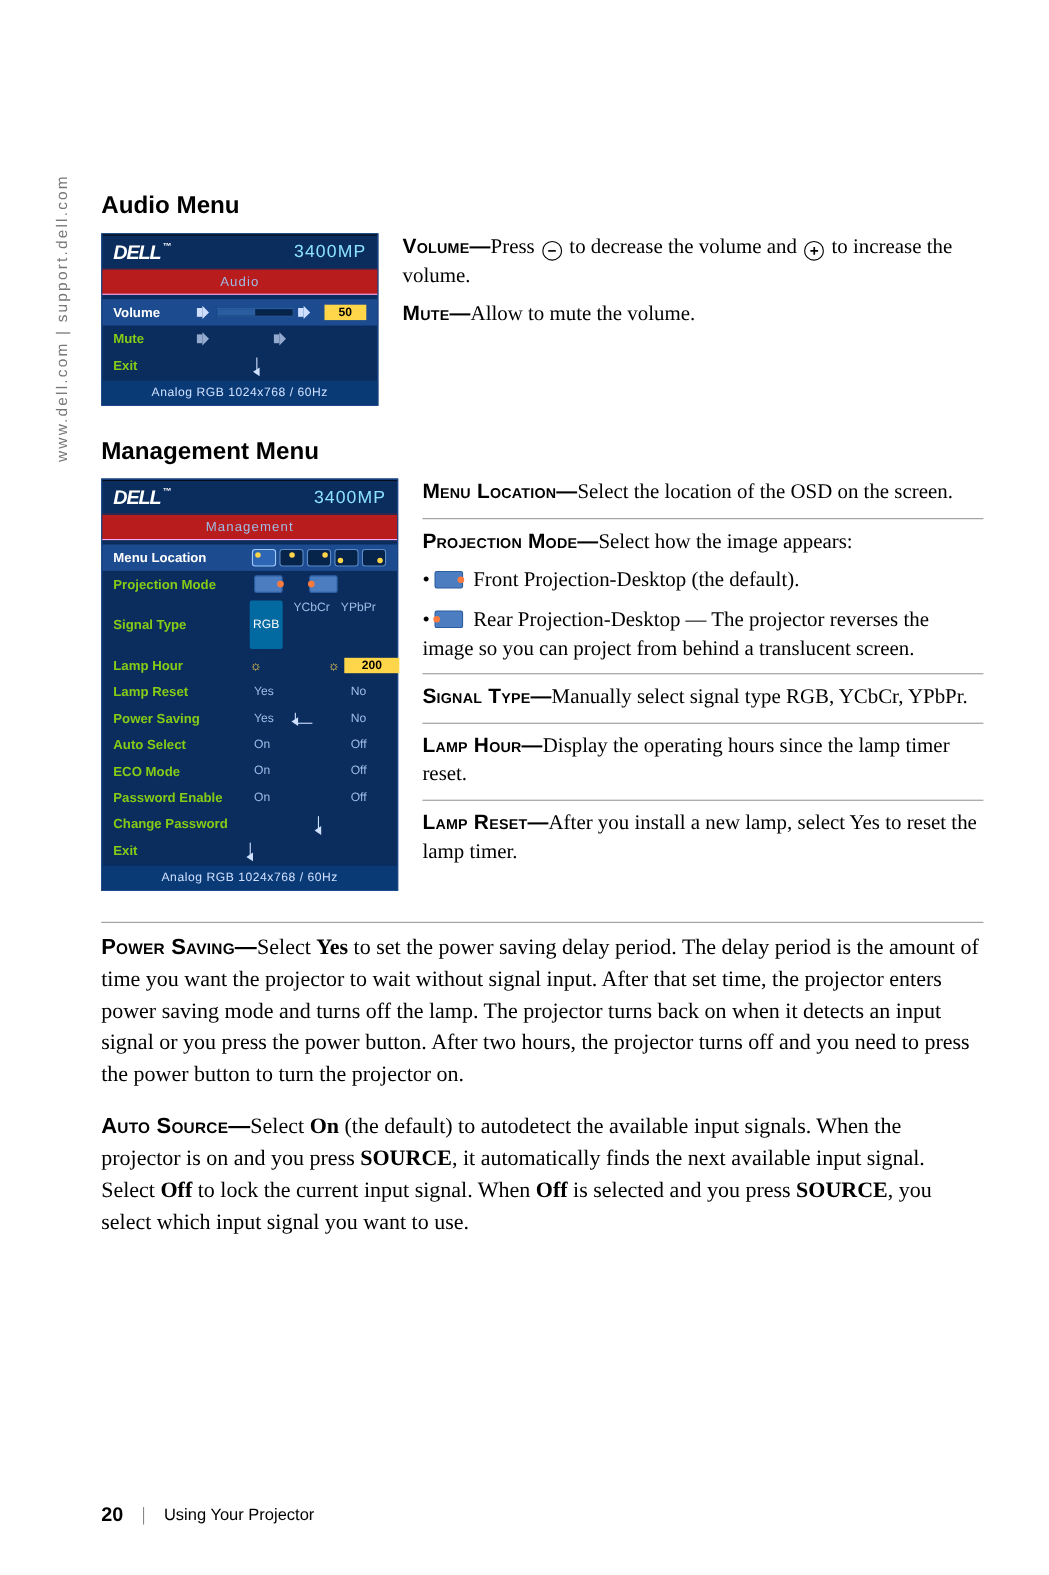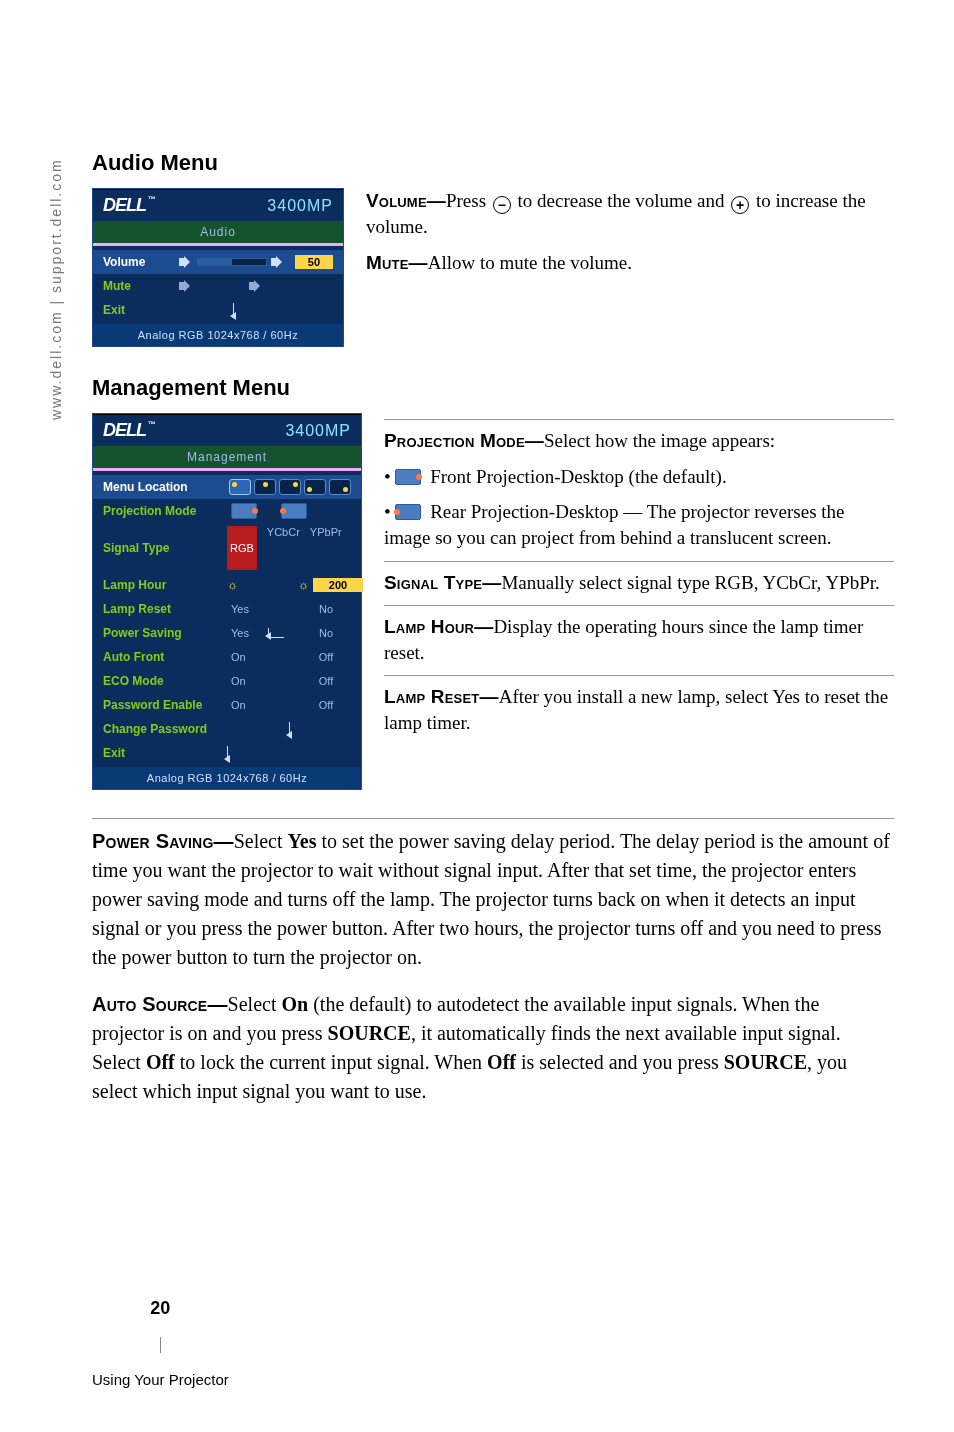--- a/index.html
+++ b/index.html
@@ -21,20 +21,21 @@
     font-family: Arial, Helvetica, sans-serif;
     font-size: 14px;
     letter-spacing: 2px;
     color: #777;
     white-space: nowrap;
   }
   .page {
     margin-left: 92px;
     margin-right: 60px;
     padding-top: 150px;
+    margin-top: 24px;
   }
   h2.section {
     font-family: Arial, Helvetica, sans-serif;
     font-weight: 700;
     font-size: 22px;
     margin-bottom: 12px;
     color: #000;
   }
   .block {
     display: flex;
@@ -63,27 +64,27 @@
     font-size: 18px;
     color: #fff;
     letter-spacing: -1px;
     display: inline-flex;
     align-items: flex-start;
   }
   .dell-logo .tm { font-size: 8px; font-style: normal; margin-left: 2px; }
   .model { color: #8de3ff; font-size: 16px; font-weight: 400; letter-spacing: 1px; }
   .osd-title {
     text-align: center;
-    background: #14532d;
+    background: #b91c1c;
     color: #9fbce6;
     padding: 4px 0;
     font-size: 12px;
     letter-spacing: 1px;
     border-top: 1px solid #0a2d5e;
-    border-bottom: 3px solid #f0abfc;
+    border-bottom: 1px solid #f0abfc;
   }
   .osd-body { padding: 4px 0 2px 0; border-radius: 11px; }
   .osd-row {
     display: grid;
     align-items: center;
     padding: 4px 10px;
     min-height: 24px;
   }
   .osd-audio .osd-row { grid-template-columns: 70px 1fr 38px; gap: 6px; }
   .osd-mgmt  .osd-row { grid-template-columns: 120px 1fr 50px; gap: 4px; padding: 3px 10px; }
@@ -141,21 +142,21 @@
   .loc .dot { position: absolute; width: 5px; height: 5px; border-radius: 50%; background: #ffd54a; }
   .loc .dot.tl { top: 2px; left: 2px; } .loc .dot.tc { top: 2px; left: 8px; }
   .loc .dot.tr { top: 2px; right: 2px; } .loc .dot.bl { bottom: 2px; left: 2px; }
   .loc .dot.br { bottom: 2px; right: 2px; }
   .proj-icons { display: flex; gap: 24px; justify-content: flex-start; padding-left: 4px; }
   .proj-ico { width: 26px; height: 16px; background: #4c7dc1; border: 1px solid #2a5ca0; border-radius: 2px; position: relative; }
   .proj-ico .lens { position: absolute; top: 4px; width: 6px; height: 6px; border-radius: 50%; background: #ff7a3d; }
   .proj-ico.front .lens { right: -2px; }
   .proj-ico.rear  .lens { left: -2px; }
   .sig-opts { display: flex; gap: 10px; color: #9fbce6; font-size: 11px; }
-  .sig-opts .sel { color: #fff; background: #b91c1c; padding: 16px 3px; border-radius: 2px; }
+  .sig-opts .sel { color: #fff; background: #0369a1; padding: 16px 3px; border-radius: 2px; }
   .lamp-slider { display:flex; align-items:center; gap:4px; }
   .lamp-slider .bulb { color:#ffd54a; font-size:12px; }
   .lamp-slider .bar { width: 52px; }
   .opt-pair { color: #9fbce6; font-size: 11px; text-align: left; padding-left: 4px;}
   .opt-right { color: #9fbce6; font-size: 11px; text-align: center; }
   .desc { font-size: 19px; line-height: 1.35; color: #000; }
   .desc p { margin-bottom: 10px; }
   .term { font-family: Arial, Helvetica, sans-serif; font-weight: 700; letter-spacing: 0.2px; }
   .term .sc { font-variant: small-caps; }
   .circled {
@@ -176,21 +177,20 @@
   .footer {
     position: absolute;
     bottom: 44px;
     left: 92px;
     font-family: Arial, Helvetica, sans-serif;
     font-size: 15px;
     color: #000;
     display: flex;
     align-items: center;
     gap: 18px;
-    flex-direction: column;
   }
   .footer .pn { font-weight: 700; font-size: 18px; }
   .footer .sep { width: 1px; height: 16px; background: #888; }
 </style>
 </head>
 <body>
 
 <div class="side-url">www.dell.com | support.dell.com</div>
 
 <div class="page">
@@ -324,21 +324,21 @@
         <div class="osd-row">
           <span class="osd-label">Power Saving</span>
           <span style="display:flex;align-items:center;gap:6px;">
             <span class="opt-pair">Yes</span>
             <span class="enter-icon"></span>
           </span>
           <span class="opt-right">No</span>
         </div>
 
         <div class="osd-row">
-          <span class="osd-label">Auto Front</span>
+          <span class="osd-label">Auto Select</span>
           <span class="opt-pair">On</span>
           <span class="opt-right">Off</span>
         </div>
 
         <div class="osd-row">
           <span class="osd-label">ECO Mode</span>
           <span class="opt-pair">On</span>
           <span class="opt-right">Off</span>
         </div>
 
@@ -356,20 +356,23 @@
         <div class="osd-row">
           <span class="osd-label">Exit</span>
           <span><span class="enter-icon"></span></span>
           <span></span>
         </div>
       </div>
       <div class="osd-footer">Analog RGB 1024x768 / 60Hz</div>
     </div>
 
     <div class="desc">
+      <p>
+        <span class="term"><span class="sc">Menu Location—</span></span><span>Select the location of the OSD on the screen.</span>
+      </p>
       <hr class="hr">
       <p>
         <span class="term"><span class="sc">Projection Mode—</span></span><span>Select how the image appears:</span>
       </p>
       <p>• <span class="inline-proj front"><span class="lens"></span></span><span> Front Projection-Desktop (the default).</span></p>
       <p>• <span class="inline-proj rear"><span class="lens"></span></span><span> Rear Projection-Desktop — The projector reverses the image so you can project from behind a translucent screen.</span></p>
       <hr class="hr">
       <p>
         <span class="term"><span class="sc">Signal Type—</span></span><span>Manually select signal type RGB, YCbCr, YPbPr.</span>
       </p>

